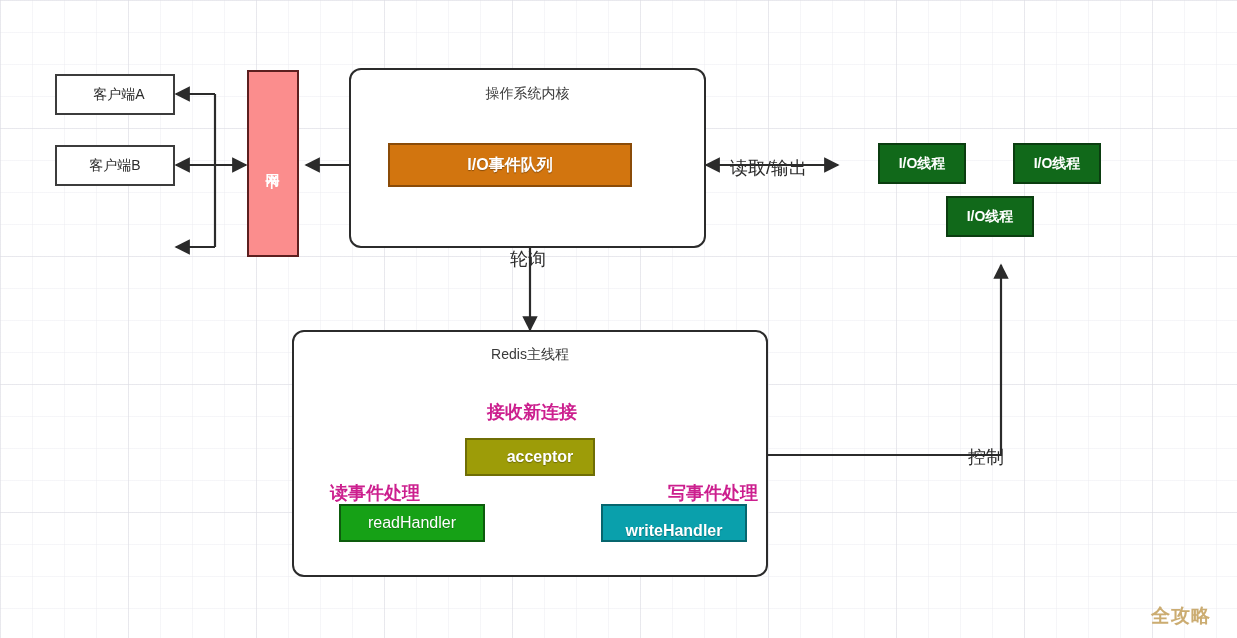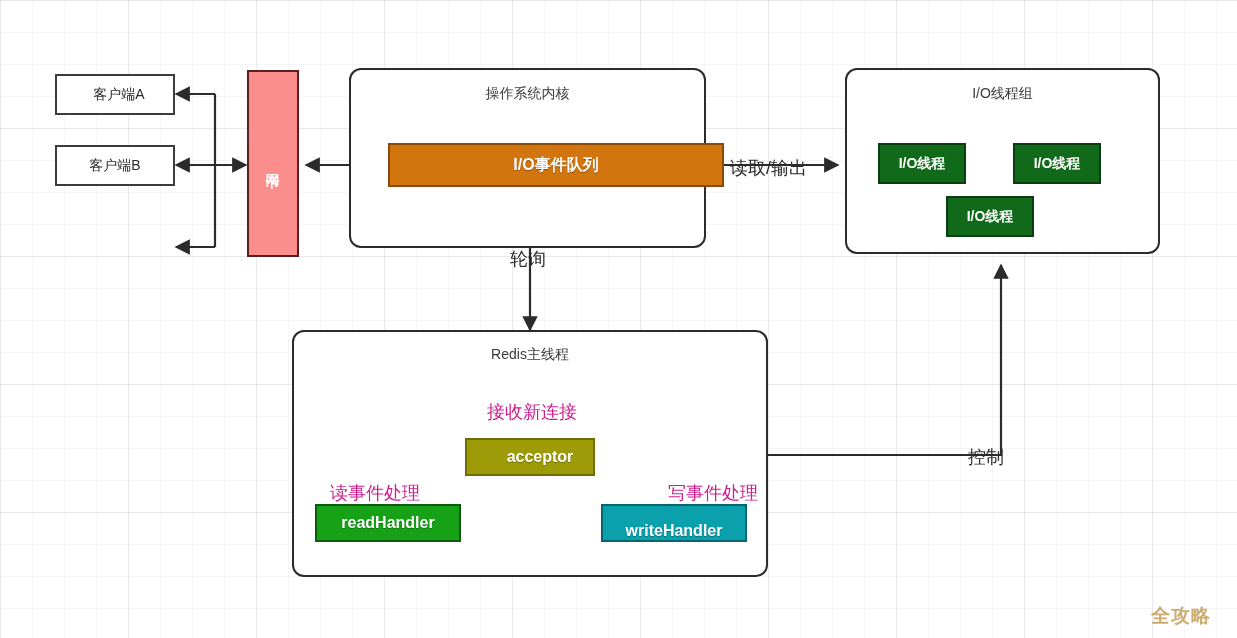--- a/index.html
+++ b/index.html
@@ -58,33 +58,34 @@
     color:#ffffff;font-size:14px;font-weight:bold;
   }
   .acceptor{
     background:#9d9c08;border:2px solid #6f6e05;
     color:#ffffff;font-size:16px;font-weight:bold;
     text-shadow:0 1px 1px rgba(0,0,0,.3);
     padding-left:20px;
   }
   .readh{
     background:#16a116;border:2px solid #0d5c0d;
-    color:#ffffff;font-size:16px;font-weight:bold;
+    color:#ffffff;font-size:16px;font-weight:normal;
     text-shadow:0 1px 1px rgba(0,0,0,.3);
+    margin-left:24px;
   }
   .writeh{
     background:#0aa0ac;border:2px solid #06666e;
     color:#ffffff;font-size:16px;font-weight:bold;
     text-shadow:0 1px 1px rgba(0,0,0,.3);
   }
   .edge-label{
     position:absolute;z-index:4;font-size:18px;color:#2b2b2b;
     background:transparent;white-space:nowrap;
   }
-  .edge-label.magenta{color:#cc1f8e;}
+  .edge-label.magenta{color:#cc1f8e;font-weight:bold;}
   .watermark{
     position:absolute;z-index:6;
     font-size:19px;font-weight:bold;color:#c9a86a;
     letter-spacing:1px;opacity:.95;
   }
 </style>
 </head>
 <body>
 
 <div id="canvas">
@@ -130,27 +131,24 @@
     <span>客户端B</span>
   </div>
 
   <div class="node nic" style="left:247px;top:70px;width:52px;height:187px;">
     <span>网卡</span>
   </div>
 
   <div class="node container-box" style="left:349px;top:68px;width:357px;height:180px;">
     <div class="container-title" style="top:15px;">操作系统内核</div>
   </div>
-  <div class="node queue" style="left:388px;top:143px;width:336px;height:44px;">
+  <div class="node queue" style="left:388px;top:143px;width:244px;height:44px;">
     <span>I/O事件队列</span>
   </div>
 
-  <div class="node container-box" style="left:845px;top:68px;width:315px;height:186px;">
-    <div class="container-title" style="top:15px;">I/O线程组</div>
-  </div>
   <div class="node iothread" style="left:878px;top:143px;width:88px;height:41px;">
     <span>I/O线程</span>
   </div>
   <div class="node iothread" style="left:1013px;top:143px;width:88px;height:41px;">
     <span>I/O线程</span>
   </div>
   <div class="node iothread" style="left:946px;top:196px;width:88px;height:41px;">
     <span>I/O线程</span>
   </div>
 

